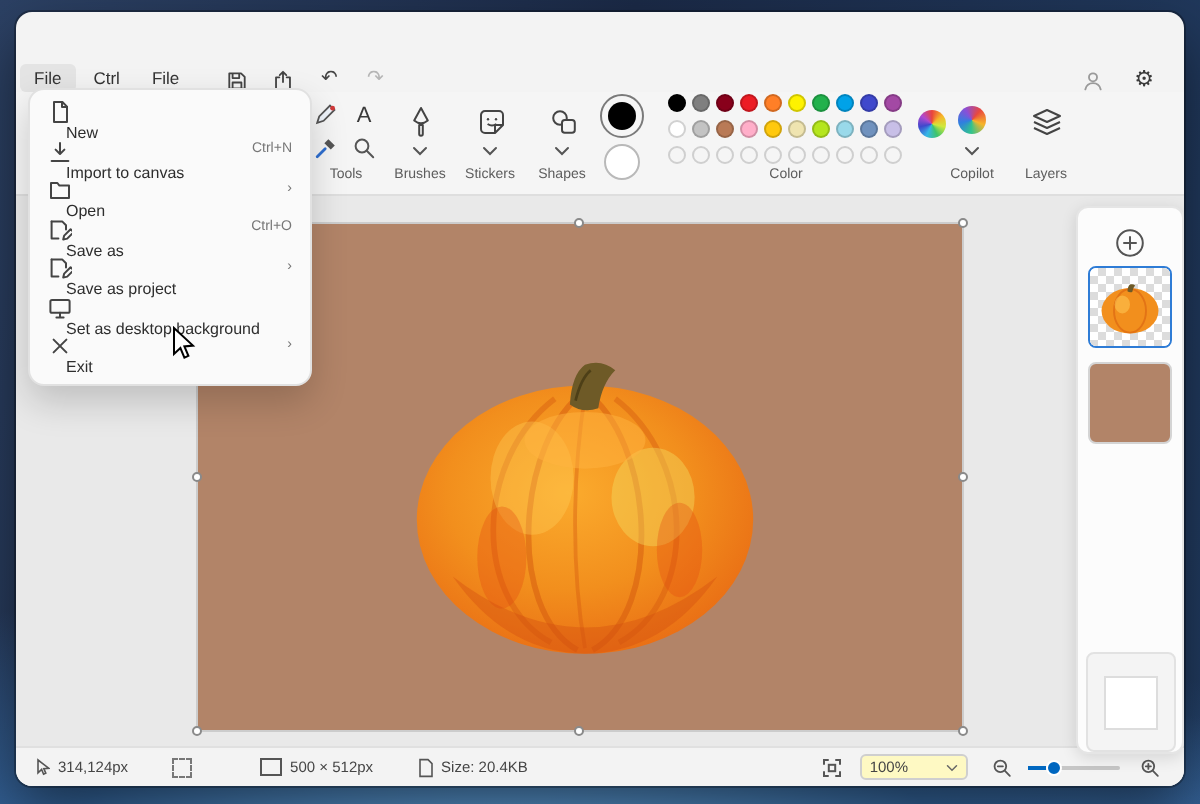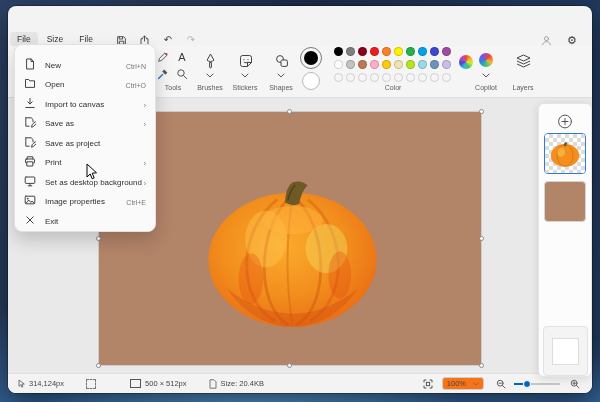--- a/index.html
+++ b/index.html
@@ -52,28 +52,28 @@
   
   .workspace{position:absolute;left:0;top:91px;right:0;bottom:19px;background:#e9e9e9;border-top:1px solid #dedede;}
   .canvas{position:absolute;left:91px;top:14px;width:382px;height:253px;box-shadow:0 0 0 1px rgba(0,0,0,.12);}
   .handle{position:absolute;width:5px;height:5px;border-radius:50%;background:#fff;border:1px solid #8a8a8a;box-sizing:border-box;}
   .pumpkin-svg{position:absolute;left:99px;top:51px;width:189px;height:171px;}
   
   .statusbar{position:absolute;left:0;right:0;bottom:0;height:19px;background:#f3f3f3;border-top:1px solid #e0e0e0;
     display:flex;align-items:center;font-size:7.5px;color:#454545;}
   .sb-item{display:flex;align-items:center;gap:4px;}
   .sb-ic{display:flex;align-items:center;justify-content:center;}
-  .zoom-box{display:flex;align-items:center;gap:7px;border:1px solid #cfcfcf;border-radius:3px;padding:1px 4px;background:#f97316;}
+  .zoom-box{display:flex;align-items:center;gap:19px;border:1px solid #cfcfcf;border-radius:3px;padding:1px 4px;background:#fef9c3;}
   .slider-track{position:relative;width:46px;height:2px;background:#c6c6c6;border-radius:1px;}
   .slider-fill{position:absolute;left:0;top:0;height:2px;width:9px;background:#0067c0;}
   .slider-thumb{position:absolute;left:9px;top:-3px;width:8px;height:8px;border-radius:50%;background:#0067c0;border:1px solid #fff;box-sizing:border-box;}
   
   .file-menu{position:absolute;left:6px;top:38px;width:140px;background:#fafafa;border:1px solid #e1e1e1;border-radius:8px;
     box-shadow:0 8px 18px rgba(0,0,0,.18);z-index:10;padding:5px 0;}
-  .mi{display:flex;align-items:flex-end;height:19.5px;padding:0 9px;}
+  .mi{display:flex;align-items:flex-start;height:19.5px;padding:0 9px;flex-direction:column;}
   .mi-ic{width:12px;height:12px;flex:0 0 12px;display:flex;align-items:center;justify-content:center;}
   .mi-lb{font-size:8px;color:#2e2e2e;margin-left:9px;white-space:nowrap;}
   .mi-rt{margin-left:auto;font-size:7px;color:#767676;}
   
   .layers-panel{position:absolute;left:530px;top:97px;width:54px;height:274px;background:#fcfcfc;border:1px solid #e5e5e5;
     border-radius:6px;box-sizing:border-box;box-shadow:0 2px 8px rgba(0,0,0,.12);z-index:5;}
   .add-layer{position:absolute;left:50%;top:10px;transform:translateX(-50%);width:15px;height:15px;}
   .layer-thumb{position:absolute;left:5px;width:42px;height:41px;border-radius:4px;box-sizing:border-box;overflow:hidden;}
   .thumb1{top:29px;border:1.5px solid #2e7cd6;}
   .checker{width:100%;height:100%;background-color:#fff;
@@ -88,21 +88,21 @@
   .cursor{position:absolute;left:86px;top:163px;z-index:20;}
 </style>
 </head>
 <body>
 
 <div class="window">
 
 
   <div class="menubar">
     <div class="menu-item active">File</div>
-    <div class="menu-item">Size</div>
+    <div class="menu-item">Ctrl</div>
     <div class="menu-item">File</div>
     <div class="qbar">
       <span class="qicon">
         <svg width="11" height="11" viewBox="0 0 12 12">
             <g fill="none" stroke="#444" stroke-linejoin="round">
               <path d="M1.8 1.8h6.4l2 2v6.4H1.8z"></path>
               <path d="M3.6 1.8v2.6h3.6V1.8"></path>
               <rect x="3.6" y="6.8" width="4.8" height="3.4"></rect>
             </g>
           </svg>
@@ -383,38 +383,38 @@
               </g>
             </svg>
           </span>
           <span class="mi-lb">New</span>
           <span class="mi-rt">Ctrl+N</span>
         </div>
         <div class="mi">
           <span class="mi-ic">
             <svg width="12" height="12" viewBox="0 0 12 12">
               <g fill="none" stroke="#444" stroke-linecap="round" stroke-linejoin="round">
+                <path d="M6 1.5v5.3M3.8 4.8L6 7l2.2-2.2"></path>
+                <path d="M1.8 10.5h8.4"></path>
+              </g>
+            </svg>
+          </span>
+          <span class="mi-lb">Import to canvas</span>
+          <span class="mi-rt">›</span>
+        </div>
+        <div class="mi">
+          <span class="mi-ic">
+            <svg width="12" height="12" viewBox="0 0 12 12">
+              <g fill="none" stroke="#444" stroke-linecap="round" stroke-linejoin="round">
                 <path d="M1.5 10V2.5h3.2l1 1.3h4.8V10z"></path>
               </g>
             </svg>
           </span>
           <span class="mi-lb">Open</span>
           <span class="mi-rt">Ctrl+O</span>
-        </div>
-        <div class="mi">
-          <span class="mi-ic">
-            <svg width="12" height="12" viewBox="0 0 12 12">
-              <g fill="none" stroke="#444" stroke-linecap="round" stroke-linejoin="round">
-                <path d="M6 1.5v5.3M3.8 4.8L6 7l2.2-2.2"></path>
-                <path d="M1.8 10.5h8.4"></path>
-              </g>
-            </svg>
-          </span>
-          <span class="mi-lb">Import to canvas</span>
-          <span class="mi-rt">›</span>
         </div>
         <div class="mi">
           <span class="mi-ic">
             <svg width="12" height="12" viewBox="0 0 12 12">
               <g fill="none" stroke="#444" stroke-linecap="round" stroke-linejoin="round">
                 <path d="M1.8 1.8h5.4l1.8 1.8v2.2"></path>
                 <path d="M1.8 1.8v8.4h3.4"></path>
                 <path d="M7.6 10.8l.5-2 3.2-3.2 1.5 1.5-3.2 3.2z"></path>
               </g>
             </svg>
@@ -432,53 +432,27 @@
               </g>
             </svg>
           </span>
           <span class="mi-lb">Save as project</span>
           <span class="mi-rt"></span>
         </div>
         <div class="mi">
           <span class="mi-ic">
             <svg width="12" height="12" viewBox="0 0 12 12">
               <g fill="none" stroke="#444" stroke-linecap="round" stroke-linejoin="round">
-                <path d="M3.2 4V1.8h5.6V4"></path>
-                <rect x="1.5" y="4" width="9" height="4" rx=".8"></rect>
-                <path d="M3.2 6.8h5.6V11H3.2z" fill="#fafafa"></path>
-              </g>
-            </svg>
-          </span>
-          <span class="mi-lb">Print</span>
-          <span class="mi-rt">›</span>
-        </div>
-        <div class="mi">
-          <span class="mi-ic">
-            <svg width="12" height="12" viewBox="0 0 12 12">
-              <g fill="none" stroke="#444" stroke-linecap="round" stroke-linejoin="round">
                 <rect x="1.2" y="2" width="9.6" height="6.4" rx=".8"></rect>
                 <path d="M4.2 10.8h3.6M6 8.4v2.2"></path>
               </g>
             </svg>
           </span>
           <span class="mi-lb">Set as desktop background</span>
           <span class="mi-rt">›</span>
-        </div>
-        <div class="mi">
-          <span class="mi-ic">
-            <svg width="12" height="12" viewBox="0 0 12 12">
-              <g fill="none" stroke="#444" stroke-linecap="round" stroke-linejoin="round">
-                <rect x="1.2" y="2.2" width="9.6" height="7.6" rx=".8"></rect>
-                <circle cx="3.8" cy="4.6" r=".9" fill="#444" stroke="none"></circle>
-                <path d="M2.2 9l2.6-3 2 2.4 1.4-1.4 1.6 2"></path>
-              </g>
-            </svg>
-          </span>
-          <span class="mi-lb">Image properties</span>
-          <span class="mi-rt">Ctrl+E</span>
         </div>
         <div class="mi">
           <span class="mi-ic">
             <svg width="12" height="12" viewBox="0 0 12 12">
               <g fill="none" stroke="#444" stroke-linecap="round" stroke-linejoin="round">
                 <path d="M2.8 2.8l6.4 6.4M9.2 2.8L2.8 9.2"></path>
               </g>
             </svg>
           </span>
           <span class="mi-lb">Exit</span>

